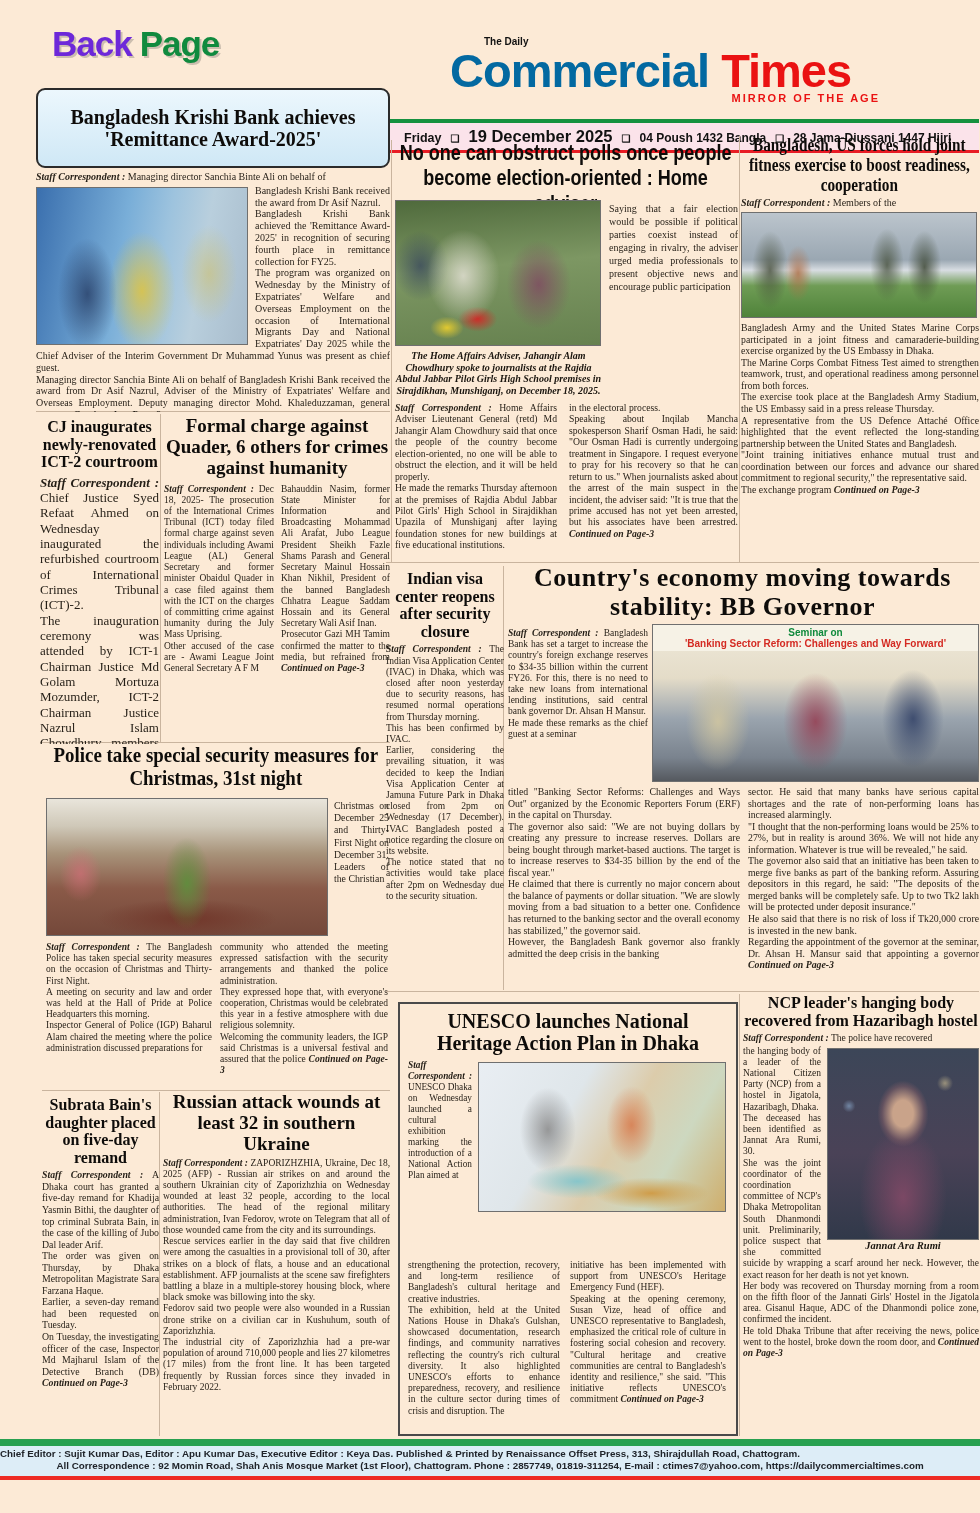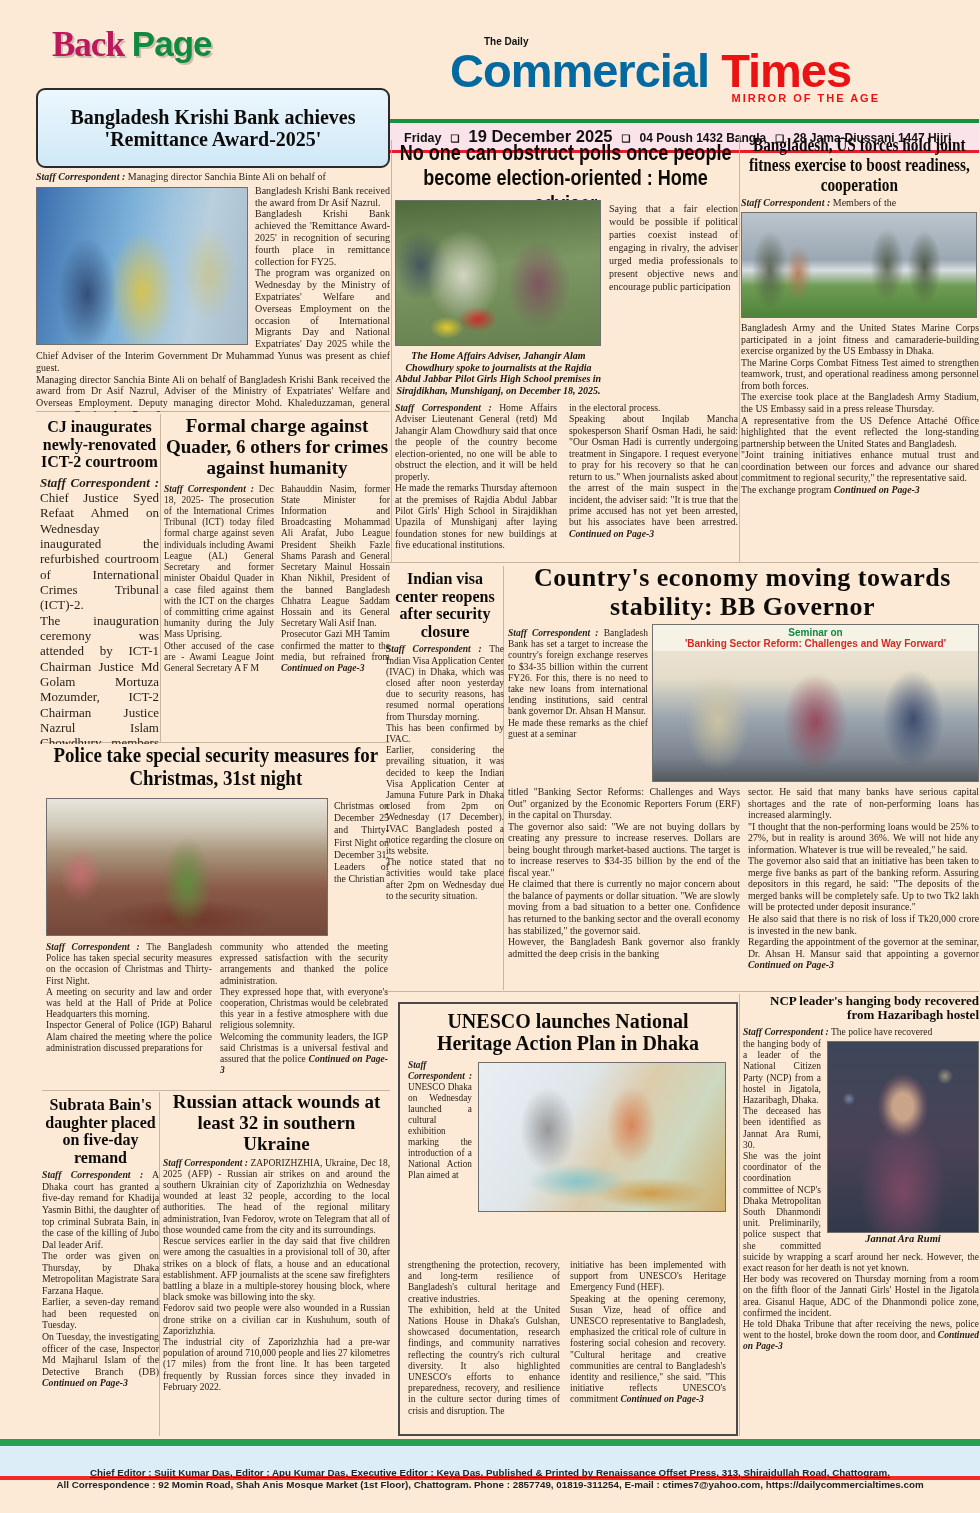--- a/index.html
+++ b/index.html
@@ -61,21 +61,21 @@
     radial-gradient(ellipse 56px 90px at 50% 78%, rgba(134,74,104,.85), transparent 78%),
     linear-gradient(180deg,#3c4658 0%,#4a4257 55%,#31394a 100%);}
   .banner{background:#f6f2e6;}
 </style>
 </head>
 <body>
 
 <div class="page">
 
   <div class="abs hl-sans" style="left:52px;top:24px;font-size:35px;font-weight:bold;letter-spacing:-1px;text-shadow:2px 2px 0 rgba(60,60,60,.25);">
-    <span style="color:#be185d;font-family:Liberation Serif, serif;">Back</span><span style="color:#108a3e;margin-left:8px;">Page</span>
+    <span style="color:#6d28d9;">Back</span><span style="color:#108a3e;margin-left:8px;">Page</span>
   </div>
 
   <div class="abs" style="left:442px;top:34px;width:450px;height:70px;">
     <div class="abs hl-sans" style="left:42px;top:2px;font-size:10px;font-weight:bold;color:#111;">The Daily</div>
     <div class="abs hl-sans" style="left:8px;top:9px;width:440px;font-size:47px;font-weight:bold;letter-spacing:-1px;white-space:nowrap;">
       <span style="color:#0369a1;">Commercial</span>
       <span style="color:#ea1212;">Times</span>
     </div>
     <div class="abs hl-sans" style="right:12px;top:58px;font-size:11px;font-weight:bold;color:#ea1212;letter-spacing:2px;">MIRROR OF THE AGE</div>
   </div>
@@ -281,38 +281,38 @@
 The exhibition, held at the United Nations House in Dhaka's Gulshan, showcased documentation, research findings, and community narratives reflecting the country's rich cultural diversity. It also highlighted UNESCO's efforts to enhance preparedness, recovery, and resilience in the culture sector during times of crisis and disruption. The</span>
     </div>
     <div class="bt" style="position:absolute;left:170px;top:256px;width:156px;height:168px;font-size:9.5px;">
       <span class="pre">initiative has been implemented with support from UNESCO's Heritage Emergency Fund (HEF).
 Speaking at the opening ceremony, Susan Vize, head of office and UNESCO representative to Bangladesh, emphasized the critical role of culture in fostering social cohesion and recovery. "Cultural heritage and creative communities are central to Bangladesh's identity and resilience," she said. "This initiative reflects UNESCO's commitment</span>
       <span class="cont">Continued on Page-3</span>
     </div>
   </div>
 
   <div class="art" style="left:743px;top:994px;width:236px;height:448px;">
-    <div class="hl" style="font-size:13px;text-align:right;">NCP leader's hanging body recovered from Hazaribagh hostel</div>
+    <div class="hl" style="font-size:16px;">NCP leader's hanging body recovered from Hazaribagh hostel</div>
     <div class="bt" style="font-size:9.6px;margin-top:3px;white-space:nowrap;">
       <span class="byline">Staff Correspondent :</span>
       <span>The police have recovered</span>
     </div>
     <div class="bt" style="font-size:9.5px;margin-top:2px;">
       <div style="float:right;width:152px;margin:2px 0 2px 6px;">
         <div class="photo ph-ncp" style="width:152px;height:192px;"></div>
         <div class="caption" style="font-size:10.5px;">Jannat Ara Rumi</div>
       </div>
       <span class="pre">the hanging body of a leader of the National Citizen Party (NCP) from a hostel in Jigatola, Hazaribagh, Dhaka.
 The deceased has been identified as Jannat Ara Rumi, 30.
 She was the joint coordinator of the coordination committee of NCP's Dhaka Metropolitan South Dhanmondi unit. Preliminarily, police suspect that she committed suicide by wrapping a scarf around her neck. However, the exact reason for her death is not yet known.
 Her body was recovered on Thursday morning from a room on the fifth floor of the Jannati Girls' Hostel in the Jigatola area. Gisanul Haque, ADC of the Dhanmondi police zone, confirmed the incident.
 He told Dhaka Tribune that after receiving the news, police went to the hostel, broke down the room door, and</span>
       <span class="cont">Continued on Page-3</span>
     </div>
   </div>
 
   <div class="abs" style="left:0;top:1439px;width:980px;height:7px;background:#28a050;"></div>
   <div class="abs" style="left:0;top:1446px;width:980px;height:30px;background:#ddedf7;border-bottom:4px solid #ee2b24;">
-    <div class="hl-sans" style="text-align:center;font-size:9.8px;font-weight:bold;color:#20242a;padding-top:21px;text-decoration:underline;">Chief Editor : Sujit Kumar Das, Editor : Apu Kumar Das, Executive Editor : Keya Das. Published &amp; Printed by Renaissance Offset Press, 313, Shirajdullah Road, Chattogram.</div>
+    <div class="hl-sans" style="font-size:9.8px;font-weight:bold;color:#20242a;padding-top:2px;">Chief Editor : Sujit Kumar Das, Editor : Apu Kumar Das, Executive Editor : Keya Das. Published &amp; Printed by Renaissance Offset Press, 313, Shirajdullah Road, Chattogram.</div>
     <div class="hl-sans" style="text-align:center;font-size:9.8px;font-weight:bold;color:#20242a;padding-top:1px;">All Correspondence : 92 Momin Road, Shah Anis Mosque Market (1st Floor), Chattogram. Phone : 2857749, 01819-311254, E-mail : ctimes7@yahoo.com, https://dailycommercialtimes.com</div>
   </div>
 
 </div>
 
 </body></html>

